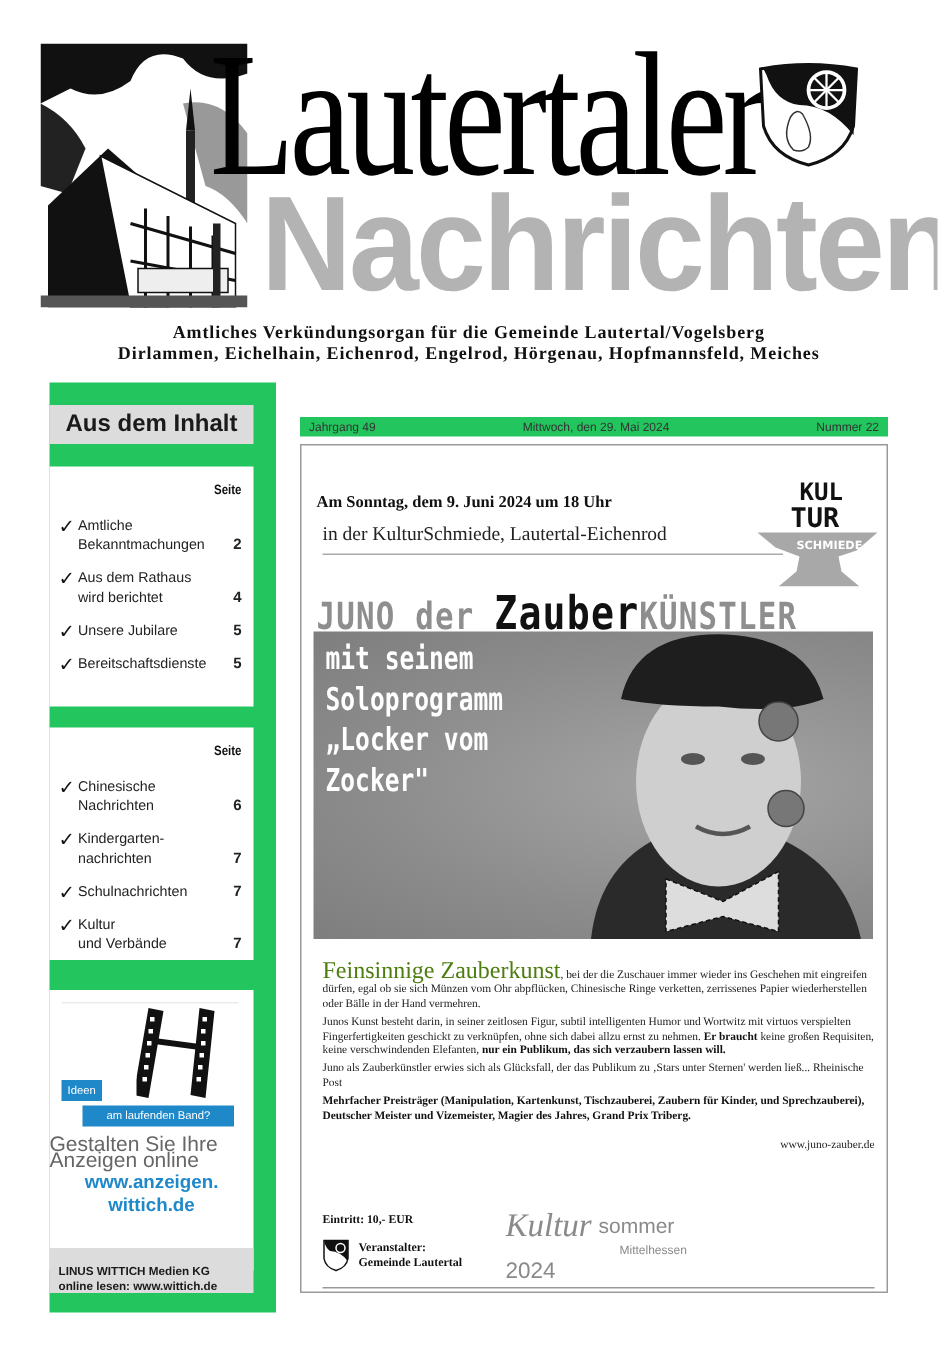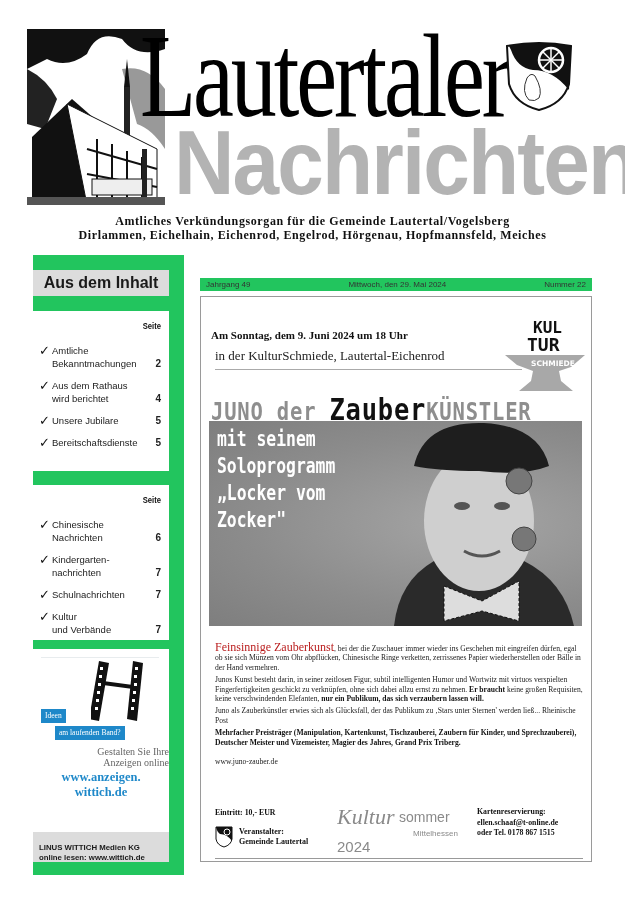--- a/index.html
+++ b/index.html
@@ -51,35 +51,35 @@
   .toc-seite {
     text-align: right; font-size: 9px; font-weight: 700; padding-top: 10px; height: 24px;
     transform: scaleX(0.85); transform-origin: right top;
   }
   .toc-item { display: flex; align-items: flex-end; margin-top: 9px; font-size: 9.5px; line-height: 13px; color: #222; }
   .toc-check { width: 13px; font-size: 13px; line-height: 13px; align-self: flex-start; color: #111; }
   .toc-label { flex: 1; }
   .toc-page { width: 12px; text-align: right; font-weight: 700; font-size: 10px; }
 
   .promo {
-    position: absolute; left: 0; top: 394px; width: 136px; height: 187px; background: #fff; font-family: Liberation Serif, serif;
+    position: absolute; left: 0; top: 405px; width: 136px; height: 187px; background: #fff;
   }
   .promo-line { position: absolute; left: 8px; top: 8px; width: 118px; height: 1px; background: #e8ecee; }
   .filmstrip { position: absolute; left: 58px; top: 10px; width: 55px; height: 65px; }
   .promo-tag1 {
     position: absolute; left: 8px; top: 60px; height: 14px; padding: 0 4px;
     background: #1e88c9; color: #fff; font-size: 7.5px; line-height: 14px;
   }
   .promo-tag2 {
-    position: absolute; left: 22px; top: 77px; height: 14px; padding: 0 4px;
+    position: absolute; left: 22px; top: 77px; height: 14px; padding: 0 16px;
     background: #1e88c9; color: #fff; font-size: 7.5px; line-height: 14px;
   }
   .promo-text {
-    position: absolute; left: 0; top: 97px; width: 136px; text-align: right;
-    font-size: 10px; line-height: 11px; color: #666;
+    position: absolute; left: 0; top: 97px; width: 136px; text-align: left;
+    font-size: 14px; line-height: 11px; color: #666;
   }
   .promo-url {
     position: absolute; left: 0; top: 121px; width: 136px; text-align: center;
     font-size: 12.5px; line-height: 15px; font-weight: 700; color: #1e88c9;
   }
   .publisher {
     position: absolute; left: 0; top: 577px; width: 136px; height: 30px;
     background: #dcdcdc; padding: 11px 0 0 6px; font-size: 7.8px; line-height: 10px;
     font-weight: 700; color: #1a1a1a;
   }
@@ -121,23 +121,23 @@
     font-family: "DejaVu Sans Mono", monospace; font-weight: 700; font-size: 21px; line-height: 27px;
     color: #fff; transform: scaleX(0.78); transform-origin: left top; white-space: nowrap;
   }
   .photo-svg { position: absolute; left: 165px; top: 0; width: 208px; height: 205px; }
 
   .body-copy {
     position: absolute; left: 14px; top: 346px; width: 368px;
     font-family: "Liberation Serif", serif; font-size: 7.6px; line-height: 9.4px; color: #222;
   }
   .body-copy p { margin-bottom: 3px; }
-  .lead-big { font-size: 12px; color: #b91c1c; }
+  .lead-big { font-size: 16px; color: #4d7c0f; }
   .body-copy b { color: #111; }
-  .site { margin-top: 10px; }
+  .site { margin-top: 10px; text-align: right; }
 
   .ad-footer { position: absolute; left: 14px; top: 505px; width: 370px; height: 55px; }
   .entry { position: absolute; left: 0; top: 6px; font-family: "Liberation Serif", serif; font-weight: 700; font-size: 7.8px; }
   .crest-small { position: absolute; left: 0; top: 24px; width: 18px; height: 22px; }
   .organizer { position: absolute; left: 24px; top: 25px; font-family: "Liberation Serif", serif; font-weight: 700; font-size: 8px; line-height: 10px; }
   .ks-logo { position: absolute; left: 122px; top: 2px; width: 130px; height: 50px; }
   .reservation { position: absolute; left: 262px; top: 5px; font-family: "Liberation Serif", serif; font-weight: 700; font-size: 7.8px; line-height: 10.5px; }
   .footer-rule { position: absolute; left: 0; top: 56px; width: 368px; height: 1px; background: #999; }
 </style>
 </head>
@@ -335,20 +335,15 @@
     <div class="organizer">
       <div>Veranstalter:</div>
       <div>Gemeinde Lautertal</div>
     </div>
     <svg class="ks-logo" viewBox="0 0 130 50">
       <text x="0" y="20" font-family="Liberation Serif, serif" font-size="22" font-style="italic" fill="#8a8a8a">Kultur</text>
       <text x="62" y="18" font-family="Liberation Sans, sans-serif" font-size="14" fill="#8a8a8a">sommer</text>
       <text x="76" y="32" font-family="Liberation Sans, sans-serif" font-size="8" fill="#8a8a8a">Mittelhessen</text>
       <text x="0" y="48" font-family="Liberation Sans, sans-serif" font-size="15" fill="#8a8a8a">2024</text>
     </svg>
-    <div class="reservation">
-      <div>Kartenreservierung:</div>
-      <div>ellen.schaaf@t-online.de</div>
-      <div>oder Tel. 0178 867 1515</div>
-    </div>
     <div class="footer-rule"></div>
   </div>
 </div>
 
 </body></html>

